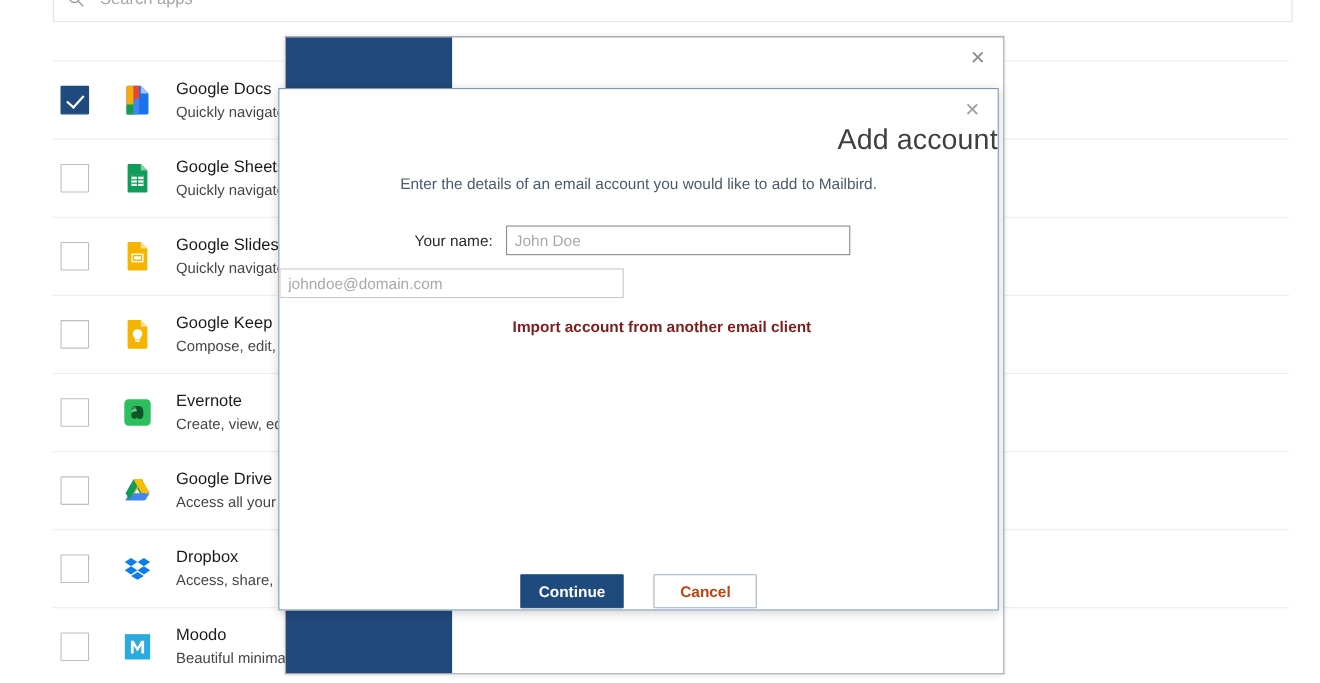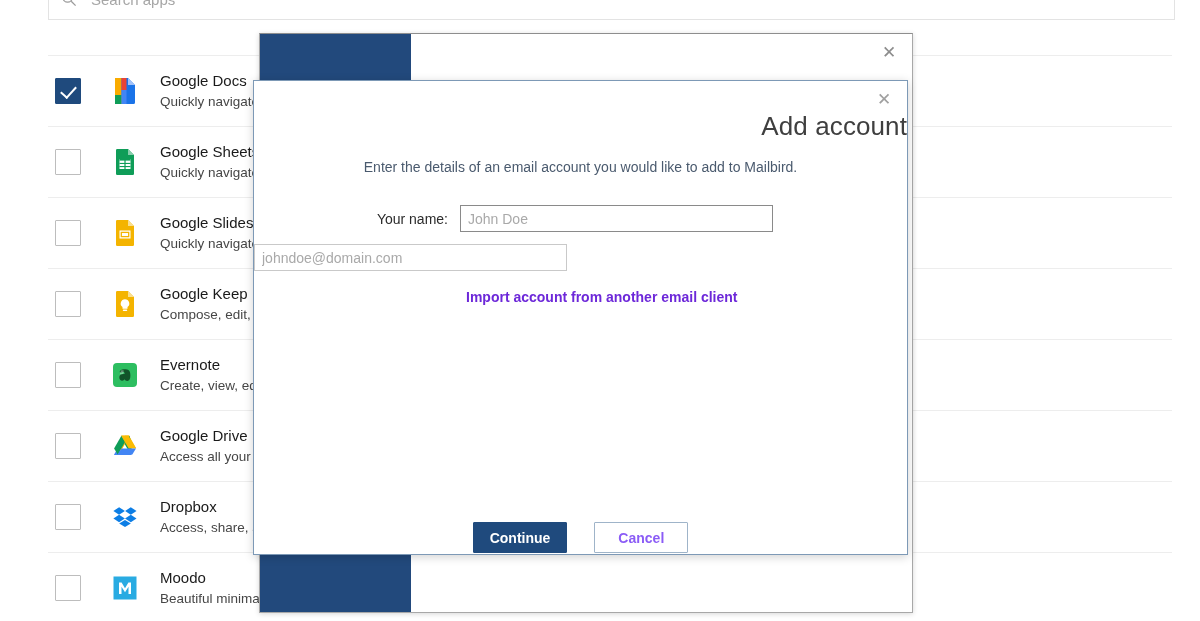--- a/index.html
+++ b/index.html
@@ -219,21 +219,21 @@
   .form-input.focused {
     border: 1px solid #8a8a8a;
   }
   .form-input::placeholder { color: #a9a9a9; }
 
   .import-link {
     margin-left: 212px;
     margin-top: 6px;
     font-size: 14px;
     font-weight: bold;
-    color: #6d28d9;
+    color: #7f1d1d;
     text-decoration: none;
     cursor: pointer;
     display: inline-block;
   }
 
   .dialog-actions {
     position: absolute;
     left: 0;
     top: 441px;
     width: 100%;
@@ -252,21 +252,21 @@
     border-radius: 1px;
   }
   .btn-primary {
     background: #1f4a7d;
     border: 1px solid #1f4a7d;
     color: #ffffff;
   }
   .btn-secondary {
     background: #ffffff;
     border: 1px solid #9fb4c9;
-    color: #8b5cf6;
+    color: #c2410c;
   }
 </style>
 </head>
 <body>
 
 <div id="root">
 
   <div class="apps-page">
 
     <div class="search-box">

